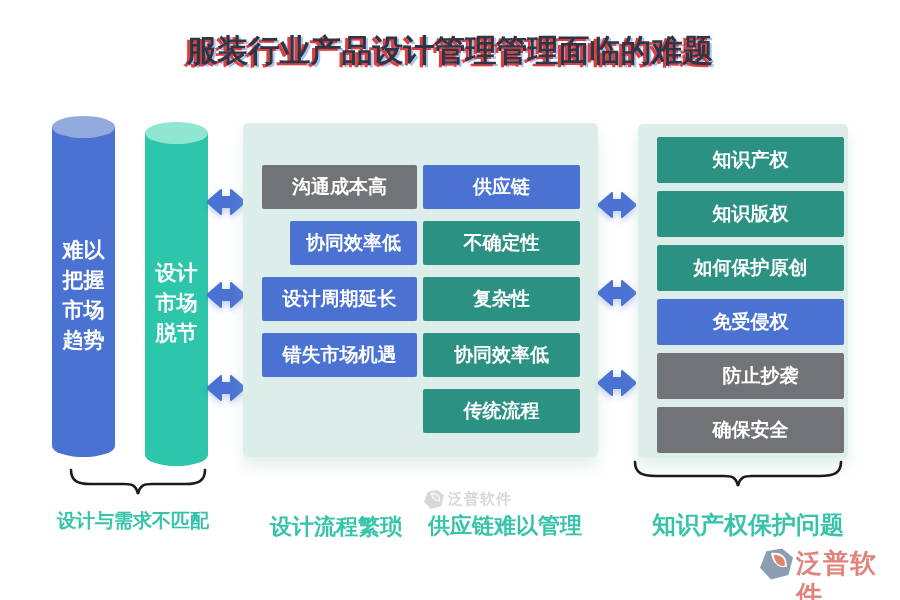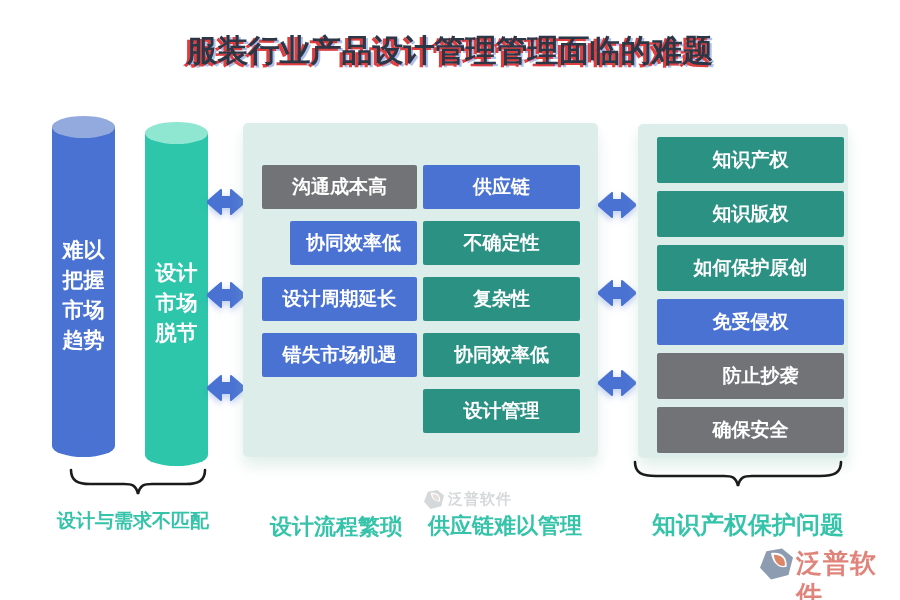--- a/index.html
+++ b/index.html
@@ -123,21 +123,21 @@
       <div class="btn" style="background: rgb(114, 115, 118);">沟通成本高</div>
       <div class="btn" style="background: rgb(74, 114, 211); margin-left: 28px;">协同效率低</div>
       <div class="btn" style="background: rgb(74, 114, 211);">设计周期延长</div>
       <div class="btn" style="background: rgb(74, 114, 211);">错失市场机遇</div>
     </div>
     <div class="col col-right">
       <div class="btn" style="background: rgb(74, 114, 211);">供应链</div>
       <div class="btn" style="background: rgb(43, 145, 131);">不确定性</div>
       <div class="btn" style="background: rgb(43, 145, 131);">复杂性</div>
       <div class="btn" style="background: rgb(43, 145, 131);">协同效率低</div>
-      <div class="btn" style="background: rgb(43, 145, 131);">设计管理</div>
+      <div class="btn" style="background: rgb(43, 145, 131);">传统流程</div>
     </div>
   </div>
 
   <svg class="arrow" style="left:598px;top:190px;" width="38" height="30" viewBox="0 0 38 30">
       <polygon points="0,15 14,3 14,10 24,10 24,3 38,15 24,27 24,20 14,20 14,27"></polygon>
     </svg>
   <svg class="arrow" style="left:598px;top:278px;" width="38" height="30" viewBox="0 0 38 30">
       <polygon points="0,15 14,3 14,10 24,10 24,3 38,15 24,27 24,20 14,20 14,27"></polygon>
     </svg>
   <svg class="arrow" style="left:598px;top:368px;" width="38" height="30" viewBox="0 0 38 30">

